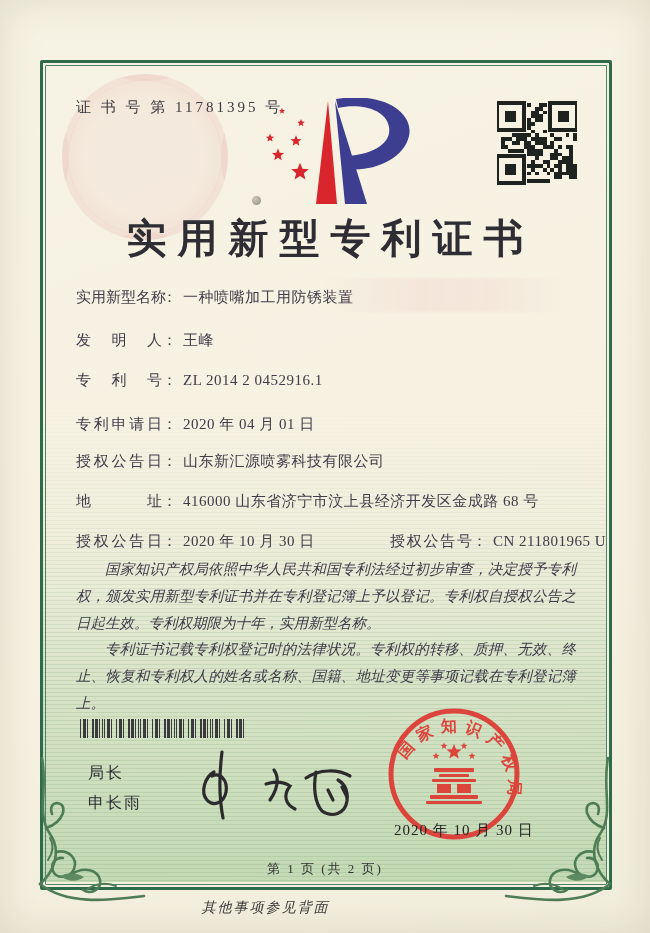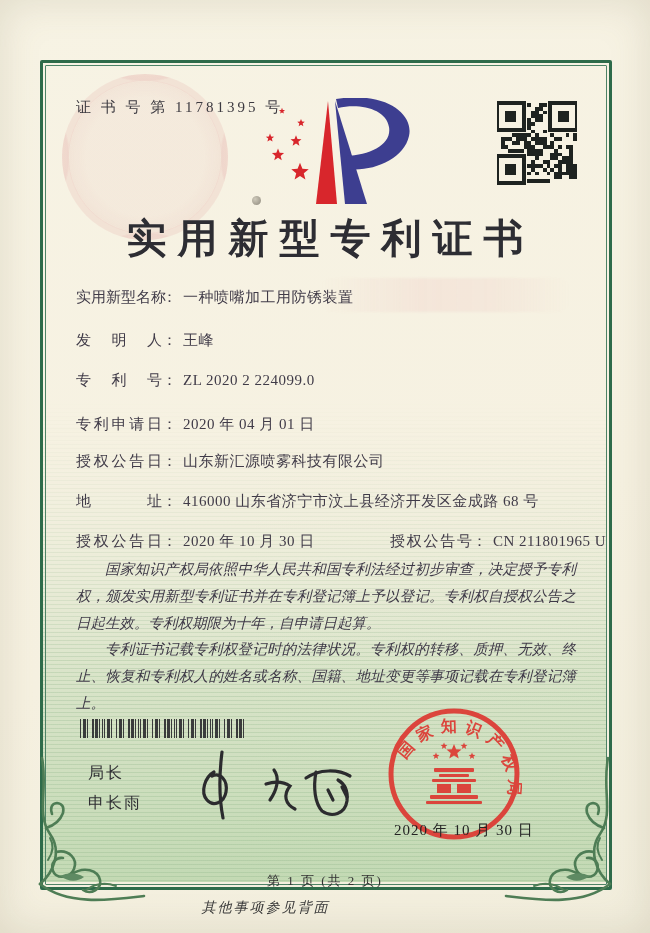--- a/index.html
+++ b/index.html
@@ -83,21 +83,21 @@
   .signer div{margin-bottom:9px;letter-spacing:2px;}
   .signature{position:absolute;left:188px;top:744px;width:180px;height:84px;}
   .seal{position:absolute;left:386px;top:706px;width:136px;height:136px;opacity:.93;}
   .seal svg{width:100%;height:100%;}
   .seal-date{
     position:absolute;left:394px;top:821px;font-size:15px;color:#232323;
     letter-spacing:1px;white-space:nowrap;
   }
   .page-footer{
     position:absolute;left:0;top:860px;width:650px;text-align:center;
-    font-size:13px;color:#333;letter-spacing:2px;margin-top:12px;
+    font-size:13px;color:#333;letter-spacing:2px;
   }
   .back-note{
     position:absolute;left:0;top:899px;width:531px;text-align:center;
     font-size:14px;color:#3a3a3a;font-style:italic;letter-spacing:2px;
   }
   .flourish{position:absolute;width:122px;height:152px;pointer-events:none;}
   .flourish.bl{left:26px;top:756px;}
   .flourish.br{left:502px;top:756px;transform:scaleX(-1);}
   .rivet{
     position:absolute;left:252px;top:196px;width:9px;height:9px;border-radius:50%;
@@ -279,42 +279,42 @@
 
   <div class="title">实用新型专利证书</div>
 
   <div class="field-row" style="top:288px">
     <span class="flabel">实用新型名称</span><span class="colon">：</span><span class="fvalue">一种喷嘴加工用防锈装置</span>
   </div>
   <div class="field-row" style="top:331px">
     <span class="flabel">发明人</span><span class="colon">：</span><span class="fvalue">王峰</span>
   </div>
   <div class="field-row" style="top:371px">
-    <span class="flabel">专利号</span><span class="colon">：</span><span class="fvalue">ZL 2020 2 224099.0</span>
+    <span class="flabel">专利号</span><span class="colon">：</span><span class="fvalue">ZL 2014 2 0452916.1</span>
   </div>
   <div class="field-row" style="top:415px">
     <span class="flabel">专利申请日</span><span class="colon">：</span><span class="fvalue">2020 年 04 月 01 日</span>
   </div>
   <div class="field-row" style="top:452px">
     <span class="flabel">授权公告日</span><span class="colon">：</span><span class="fvalue">山东新汇源喷雾科技有限公司</span>
   </div>
   <div class="field-row" style="top:492px">
     <span class="flabel">地址</span><span class="colon">：</span><span class="fvalue">416000 山东省济宁市汶上县经济开发区金成路 68 号</span>
   </div>
   <div class="field-row" style="top:532px">
     <span>
       <span class="flabel">授权公告日</span><span class="colon">：</span><span class="fvalue">2020 年 10 月 30 日</span>
     </span>
     <span class="pair2">
       <span class="flabel">授权公告号</span><span class="colon">：</span><span class="fvalue">CN 211801965 U</span>
     </span>
   </div>
 
   <div class="body-text">
-    <p>国家知识产权局依照中华人民共和国专利法经过初步审查，决定授予专利权，颁发实用新型专利证书并在专利登记簿上予以登记。专利权自授权公告之日起生效。专利权期限为十年，自申请日起算。</p>
+    <p>国家知识产权局依照中华人民共和国专利法经过初步审查，决定授予专利权，颁发实用新型专利证书并在专利登记簿上予以登记。专利权自授权公告之日起生效。专利权期限为十年，实用新型名称。</p>
     <p>专利证书记载专利权登记时的法律状况。专利权的转移、质押、无效、终止、恢复和专利权人的姓名或名称、国籍、地址变更等事项记载在专利登记簿上。</p>
   </div>
 
   <div class="barcode"></div>
 
   <div class="signer">
     <div>局长</div>
     <div>申长雨</div>
   </div>
 

